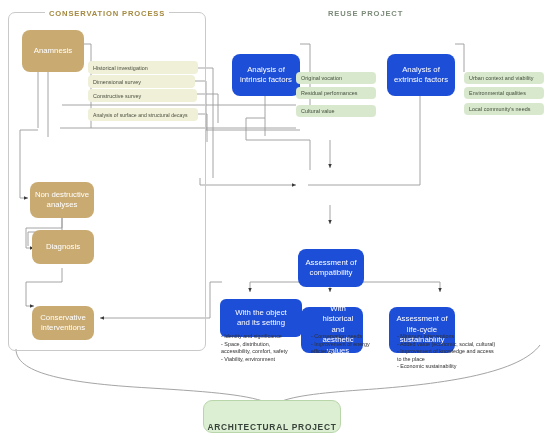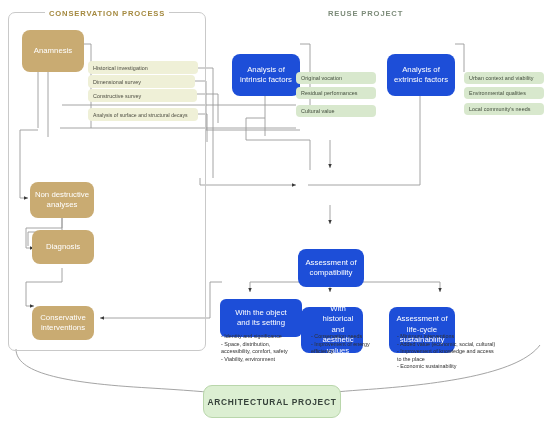--- a/index.html
+++ b/index.html
@@ -250,17 +250,17 @@
     <span style="white-space:pre-line;">Assessment of
 life-cycle
 sustainability</span>
   </div>
   <div class="note" style="left:397px;top:333px;width:140px;">- Minimum interventions
 - Added value (economic, social, cultural)
 - Improvement of  knowledge and access
 to the place
 - Economic sustainability</div>
 
-  <div class="final" style="left:203px;top:385px;width:136px;height:31px;">
+  <div class="final" style="left:203px;top:400px;width:136px;height:31px;align-items:flex-end;">
     <span>ARCHITECTURAL PROJECT</span>
   </div>
 
 </div>
 
 </body></html>

